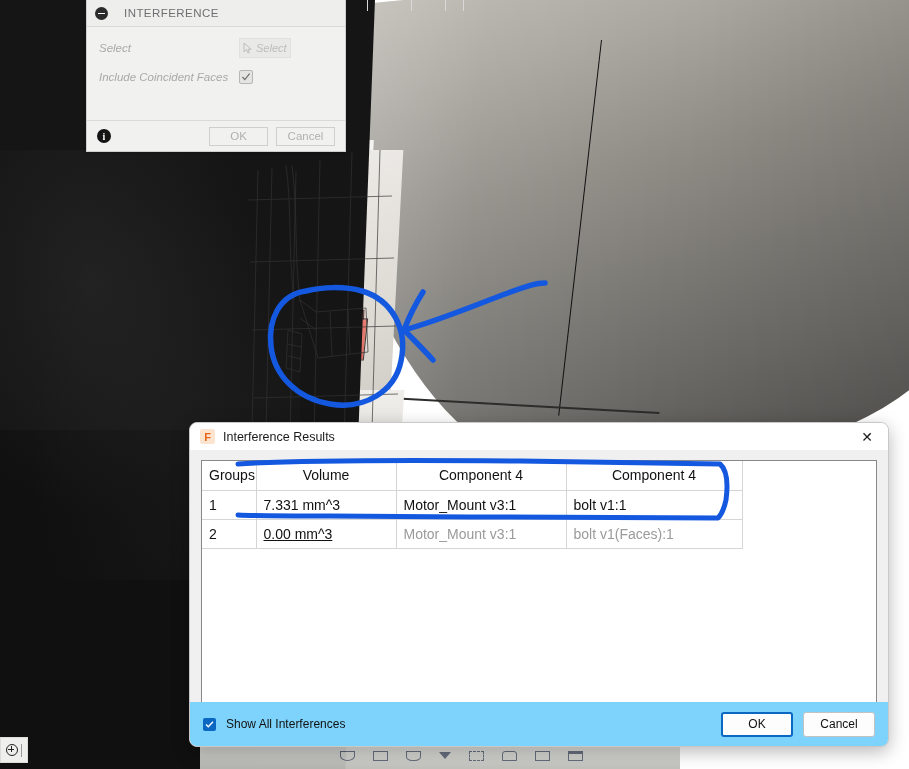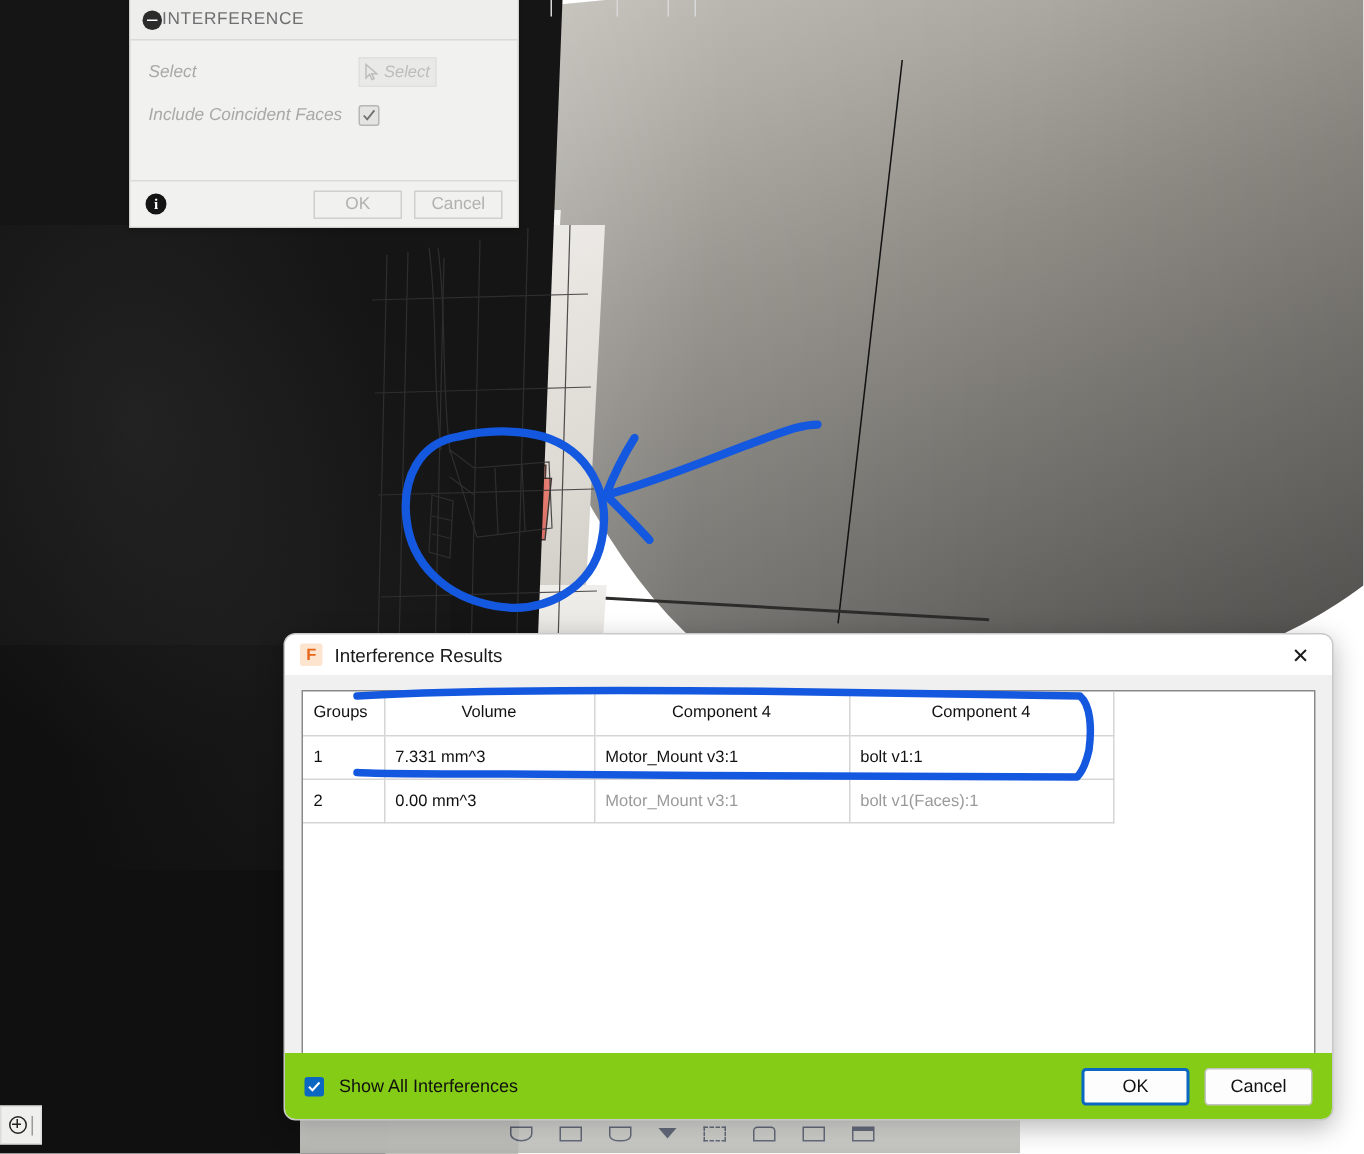--- a/index.html
+++ b/index.html
@@ -135,21 +135,21 @@
     position: absolute; left: 86px; top: 0; width: 260px; height: 152px;
     background: #f1f1f0;
     border: 1px solid #cfcfcd;
     border-top: none;
     box-shadow: 0 1px 3px rgba(0,0,0,.18);
     font-size: 11.5px;
   }
   .panel-header {
     height: 27px; background: #eeeeec;
     border-bottom: 1px solid #dadad8;
-    display: flex; align-items: center; padding: 0 8px; gap: 0;
+    display: flex; align-items: center; padding: 0 8px; gap: 16px;
   }
   .collapse-dot {
     width: 13px; height: 13px; border-radius: 50%;
     background: #2b2b2b; position: relative; flex: none;
   }
   .collapse-dot::after {
     content: ""; position: absolute; left: 3px; top: 6px;
     width: 7px; height: 1.5px; background: #fff;
   }
   .panel-title { color: #6f6f72; font-size: 11.5px; letter-spacing: .45px; }
@@ -251,36 +251,36 @@
   .dlg-body { background: #f0f0f0; padding: 10px 11px 0 11px; height: 271px; }
   .table-wrap {
     background: #ffffff; border: 1px solid #888888;
     height: 252px; width: 100%; overflow: hidden; position: relative;
   }
   table.itable { border-collapse: collapse; width: 540px; table-layout: fixed; }
   table.itable th, table.itable td {
     border-right: 1px solid #d5d5d5;
     border-bottom: 1px solid #d5d5d5;
     height: 29px; padding: 0 7px; font-weight: normal;
-    font-size: 11px; color: #111; text-align: left;
+    font-size: 14px; color: #111; text-align: left;
     overflow: hidden; white-space: nowrap;
   }
   table.itable th { text-align: center; color: #111; }
   table.itable th.col-groups { text-align: left; }
   .col-groups { width: 54px; }
   .col-vol    { width: 140px; }
   .col-c1     { width: 170px; }
   .col-c2     { width: 176px; }
   tr.row-dim td { color: #9a9a9a; }
   tr.row-dim td.first { color: #111; }
-  tr.row-dim td.volcell { color: #111; }
+  tr.row-dim td.volcell { color: #111; text-decoration: underline; }
 
   .dlg-footer {
     position: absolute; left: 0; bottom: 0; width: 100%; height: 44px;
-    background: #84cc16;
+    background: #7dd3fc;
     display: flex; align-items: center; padding: 0 13px; gap: 10px;
   }
   .chk-blue {
     width: 13px; height: 13px; background: #0a67c2; border-radius: 2px;
     display: flex; align-items: center; justify-content: center; flex: none;
   }
   .chk-label { color: #111; font-size: 12px; }
   .dlg-footer .fspacer { flex: 1; }
   .dbtn {
     height: 25px; width: 72px; border-radius: 3px; background: #fdfdfd;

